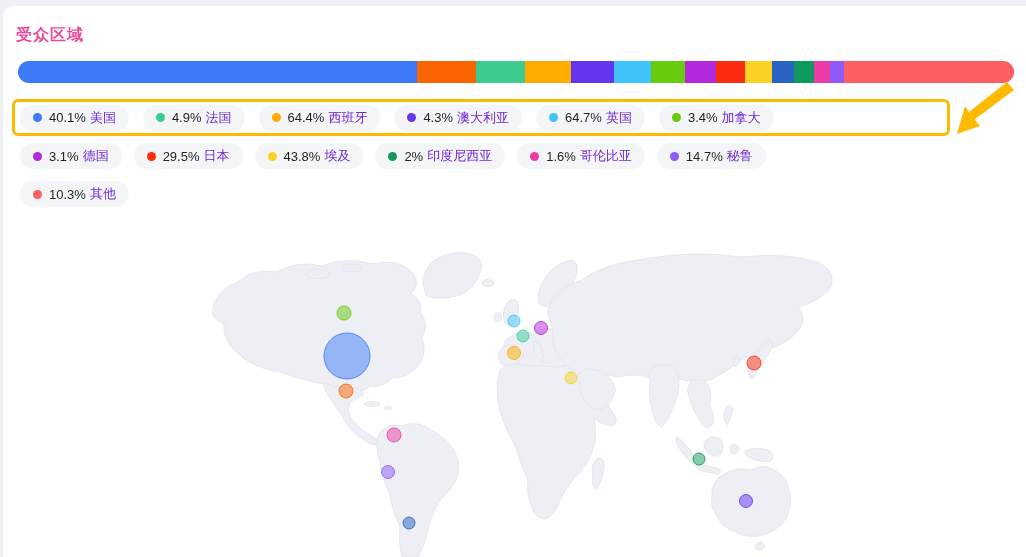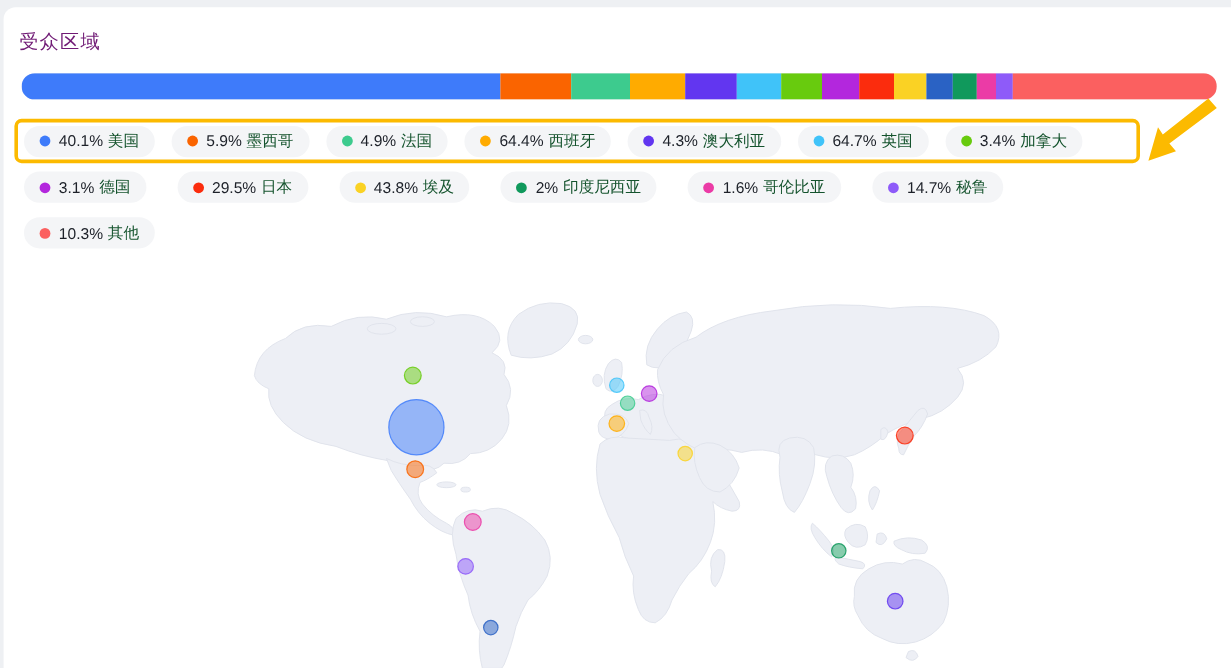--- a/index.html
+++ b/index.html
@@ -6,43 +6,43 @@
   body{
     position:relative;width:1026px;height:557px;overflow:hidden;
     background:#eef0f3;font-family:"Liberation Sans",sans-serif;
   }
   .card{
     position:absolute;left:3px;top:6px;width:1023px;height:551px;
     background:#ffffff;border-top-left-radius:10px;
   }
   .title{
     position:absolute;left:13px;top:19px;
-    font-size:16px;font-weight:normal;color:#701a75;letter-spacing:1px;
+    font-size:16px;font-weight:bold;color:#ec4899;letter-spacing:1px;
   }
   .bar{
     position:absolute;left:15px;top:55px;width:996px;height:22px;
     border-radius:11px;overflow:hidden;display:flex;background:#f0f0f0;
   }
   .seg{height:100%;flex:none}
   .hl-box{
     position:absolute;left:9px;top:93px;width:938px;height:37px;
     border:3px solid #fcba00;border-radius:6px;box-sizing:border-box;
     display:flex;align-items:center;padding:0 4px 0 5px;gap:15px;overflow:hidden;
   }
-  .chip-row{position:absolute;display:flex;gap:26px}
+  .chip-row{position:absolute;display:flex;gap:12px}
   #legend-row-2{left:17px;top:137px}
   #legend-row-3{left:17px;top:175px}
   .chip{
     display:inline-flex;align-items:center;height:26px;padding:0 13px;
     background:#f4f5f7;border-radius:13px;font-size:13px;white-space:nowrap;
     cursor:pointer;flex:none;
   }
   .dot{width:9px;height:9px;border-radius:50%;margin-right:7px;flex:none}
   .pct{color:#1d2129;margin-right:4px}
-  .cname{color:#14532d}
+  .cname{color:#6d28d9}
   .overlay{position:absolute;left:0;top:0}
   .land{pointer-events:none}
 </style>
 </head>
 <body>
 
 <div class="card">
   <div class="title">受众区域</div>
 
   <div class="bar">
@@ -62,25 +62,20 @@
       <div class="seg" style="width: 1.4%; background: rgb(142, 91, 249);"></div>
       <div class="seg" style="width: 17.1%; background: rgb(251, 96, 96);"></div>
     </div>
 
   <div class="hl-box" style="border-color: rgb(252, 186, 0); gap: 14px;">
 
   <span class="chip">
         <span class="dot" style="background: rgb(62, 123, 250);"></span>
         <span class="pct">40.1%</span>
         <span class="cname">美国</span>
-      </span>
-      <span class="chip">
-        <span class="dot" style="background: rgb(250, 100, 0);"></span>
-        <span class="pct">5.9%</span>
-        <span class="cname">墨西哥</span>
       </span>
       <span class="chip">
         <span class="dot" style="background: rgb(61, 203, 142);"></span>
         <span class="pct">4.9%</span>
         <span class="cname">法国</span>
       </span>
       <span class="chip">
         <span class="dot" style="background: rgb(255, 171, 0);"></span>
         <span class="pct">64.4%</span>
         <span class="cname">西班牙</span>

